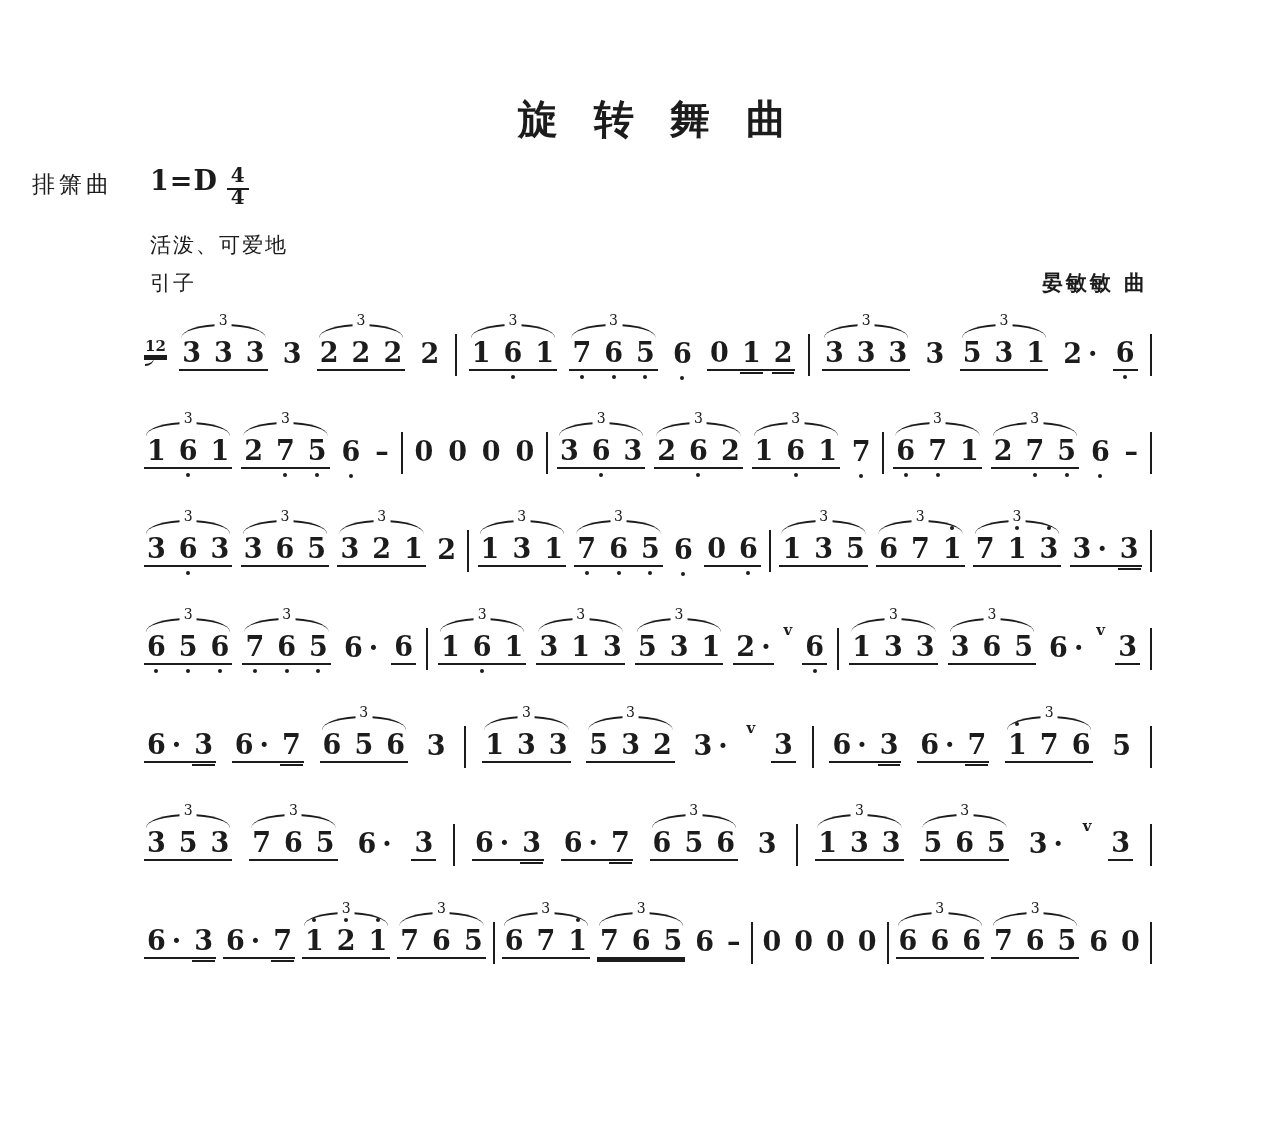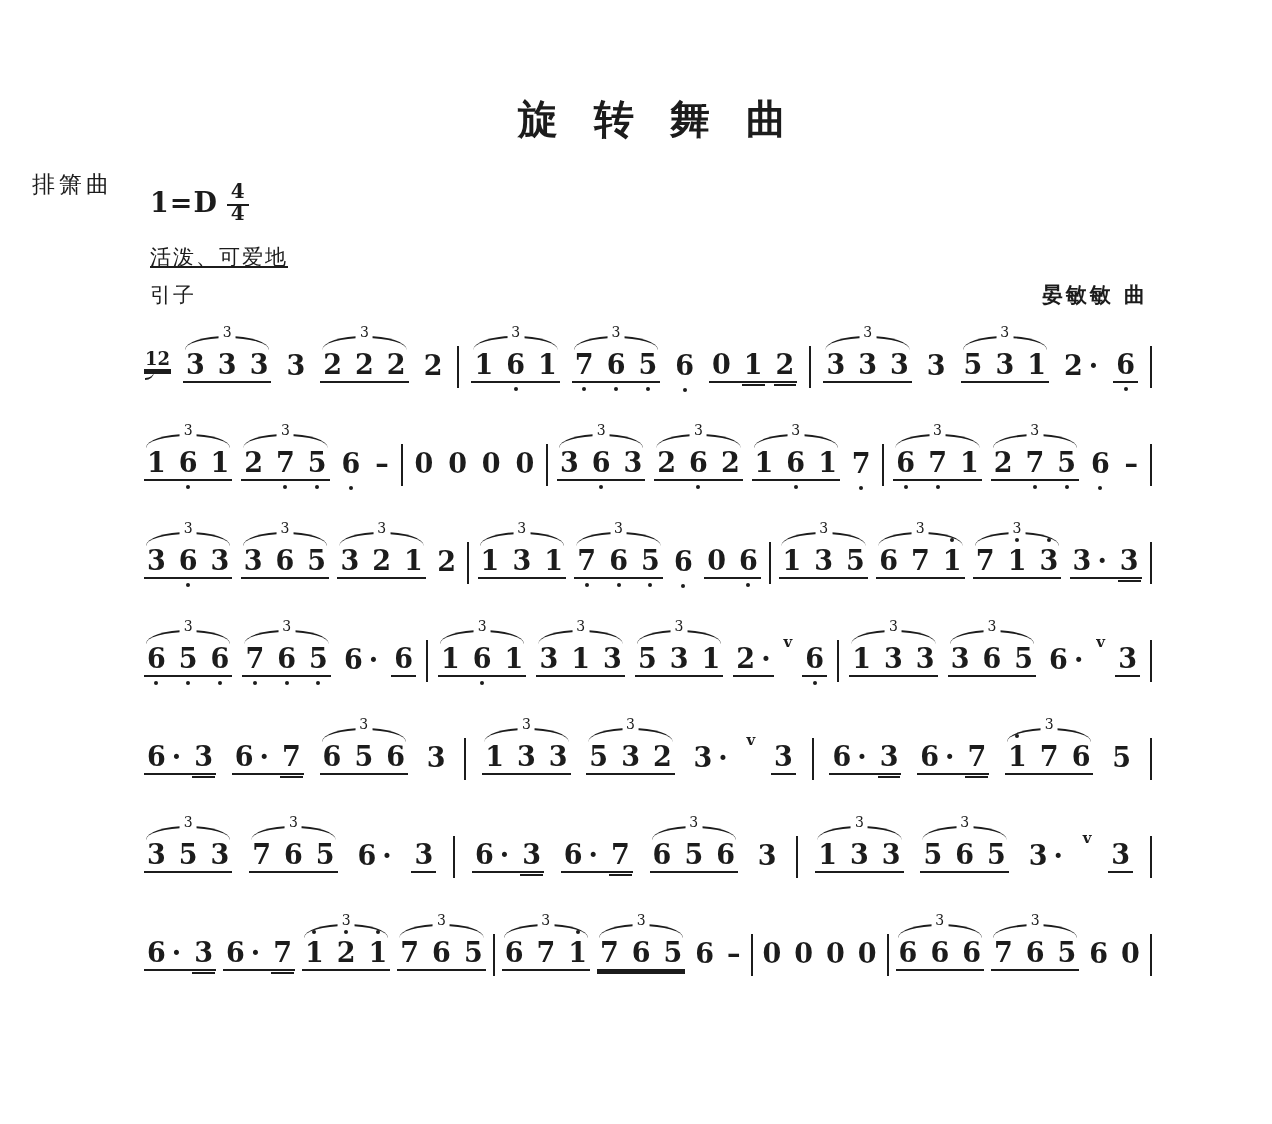--- a/index.html
+++ b/index.html
@@ -9,33 +9,33 @@
     overflow:hidden;position:relative;
   }
   .page{position:absolute;inset:0;padding-left:32px;}
   
   .title{
     margin-top:92px;text-align:center;font-size:40px;font-weight:700;
     letter-spacing:36px;text-indent:36px;white-space:nowrap;
   }
   .subhead-row{position:relative;height:62px;margin-top:16px;}
   .keyblock{
-    position:absolute;left:118px;top:2px;display:flex;align-items:center;
-    font-weight:700;font-size:27px;margin-top:16px;
+    position:absolute;left:118px;top:2px;display:flex;
+    font-weight:700;font-size:27px;
   }
   .keyblock .keysig{letter-spacing:1px;}
   .meter{display:inline-block;text-align:center;margin-left:9px;
          font-size:20px;font-weight:700;line-height:1.05;}
   .meter .mtop{border-bottom:2px solid #1c1c1c;padding:0 4px 1px;}
   .meter .mbot{padding-top:1px;}
   .subtitle{
     position:absolute;left:0;right:0;top:6px;
     font-size:23px;letter-spacing:4px;
   }
-  .tempo-row{margin:18px 0 0 118px;font-size:21px;letter-spacing:2px;text-decoration:underline;}
+  .tempo-row{margin:6px 0 0 118px;font-size:21px;letter-spacing:2px;}
   .intro-row{display:flex;justify-content:space-between;
              margin:10px 124px 0 118px;font-size:21px;letter-spacing:2px;}
   .composer{letter-spacing:3px;font-weight:bold;}
   
   .score{margin:34px 120px 0 112px;}
   .line{display:flex;justify-content:space-between;align-items:center;
         height:48px;margin-bottom:50px;}
   .g{position:relative;display:inline-flex;align-items:flex-end;
      gap:13px;padding:0 3px 3px;}
   .g.u1{border-bottom:2px solid #1c1c1c;}
@@ -51,21 +51,21 @@
   .od.hi{top:-9px;}
   .arc{position:absolute;left:2px;right:2px;top:-15px;height:12px;
        border-top:2px solid #1c1c1c;
        border-radius:100% 100% 0 0 / 200% 200% 0 0;}
   .tl{position:absolute;top:-26px;left:50%;transform:translateX(-50%);
       font-size:14px;font-weight:400;background:#ffffff;padding:0 4px;
       line-height:1;}
   .bar{width:2px;height:42px;background:#1c1c1c;flex:0 0 auto;}
   .breath{font-size:15px;font-weight:700;transform:translateY(-19px);
           flex:0 0 auto;}
-  .grace{position:relative;font-size:18px;font-weight:700;line-height:1;
+  .grace{position:relative;font-size:15px;font-weight:700;line-height:1;
          transform:translateY(-7px);flex:0 0 auto;
          border-bottom:2px solid #1c1c1c;box-shadow:0 3px 0 #1c1c1c;
          padding:0 1px 1px;}
   .grace::after{content:"";position:absolute;left:1px;bottom:-11px;
                 width:9px;height:6px;border-bottom:2px solid #1c1c1c;
                 border-bottom-right-radius:100% 100%;}
 </style>
 </head>
 <body>
 

